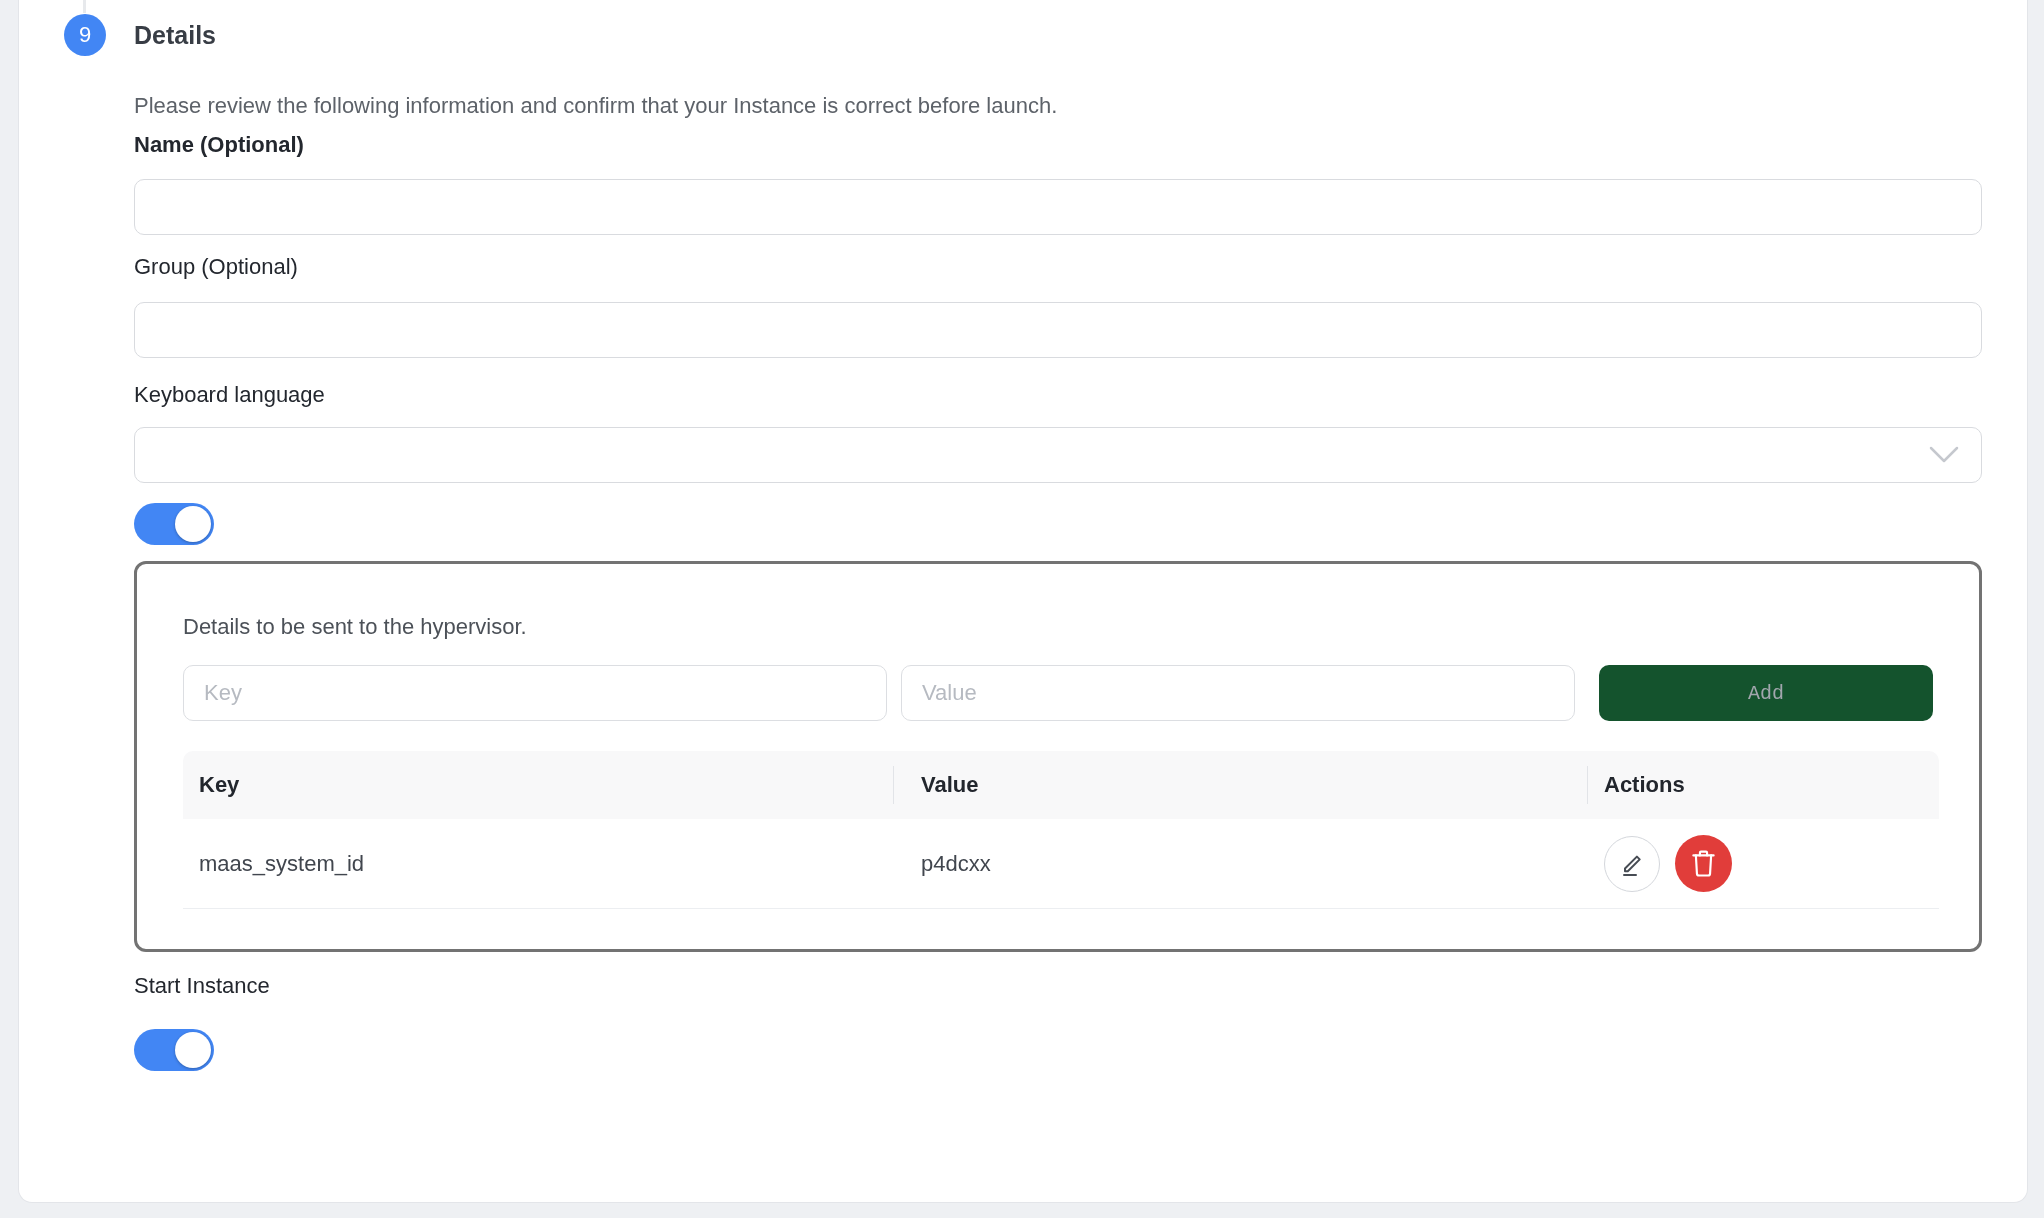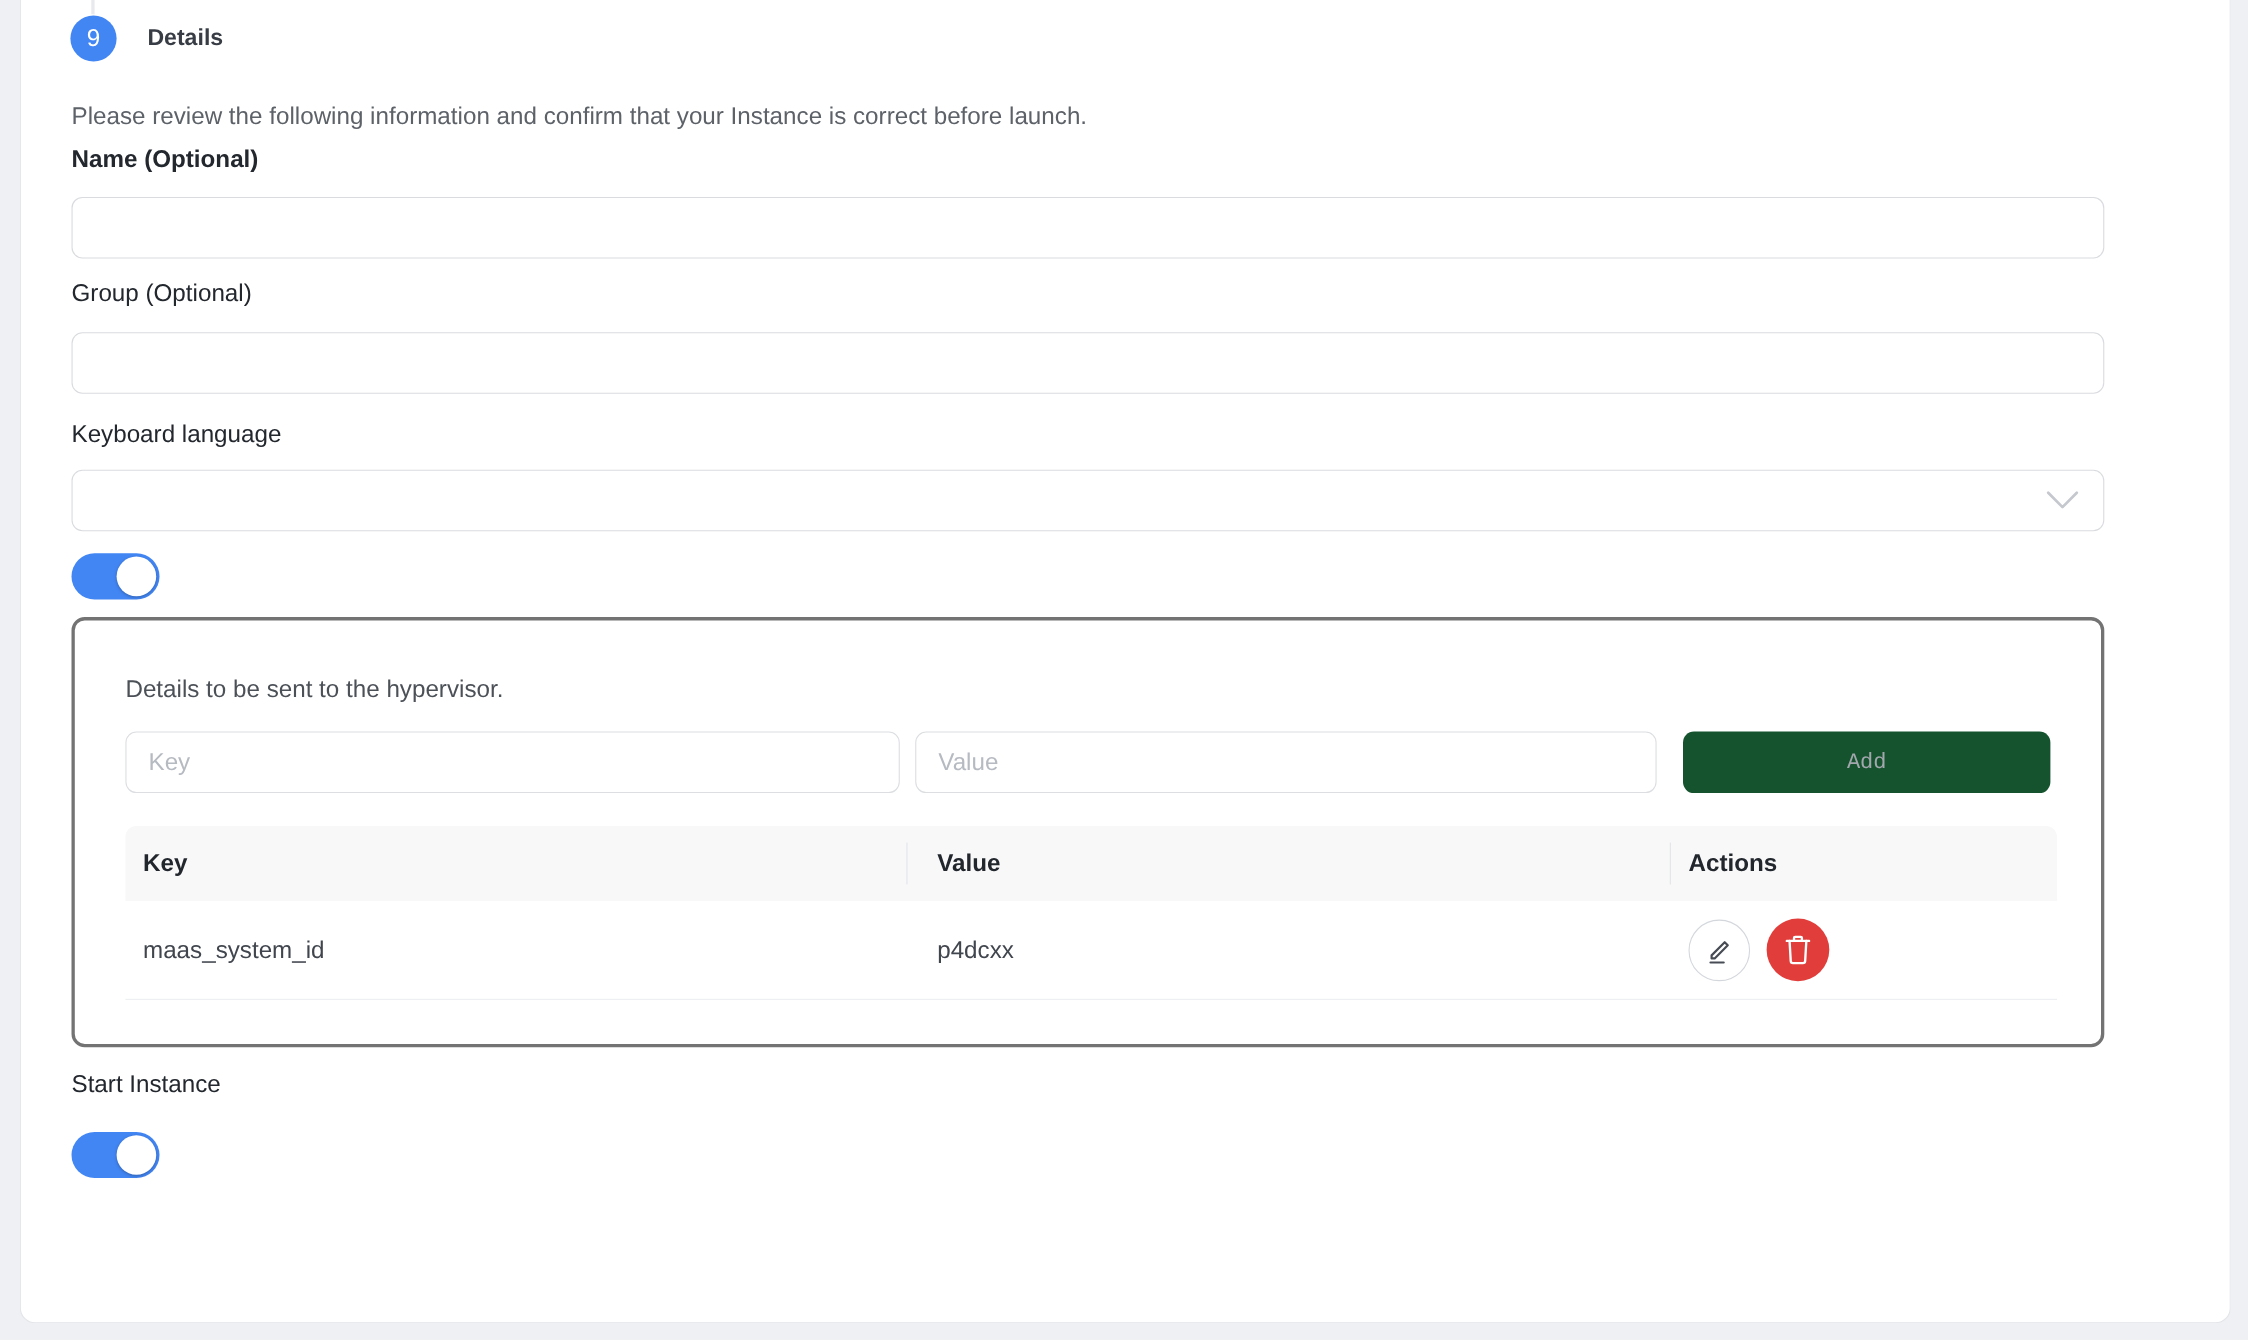--- a/index.html
+++ b/index.html
@@ -34,26 +34,26 @@
     width: 42px; height: 42px;
     border-radius: 50%;
     background: #4286f4;
     color: #ffffff;
     font-size: 22px;
     display: flex; align-items: center; justify-content: center;
     flex: 0 0 auto;
   }
   .step-title {
     margin-left: 28px;
-    font-size: 21px;
+    font-size: 25px;
     font-weight: 700;
     color: #383d45;
   }
   .content {
-    padding-left: 46px;
+    padding-left: 115px;
     width: 1964px; 
   }
   .intro {
     margin-top: 35px;
     font-size: 22px;
     line-height: 30px;
     color: #5d6269;
   }
   .field-label {
     font-size: 22px;

